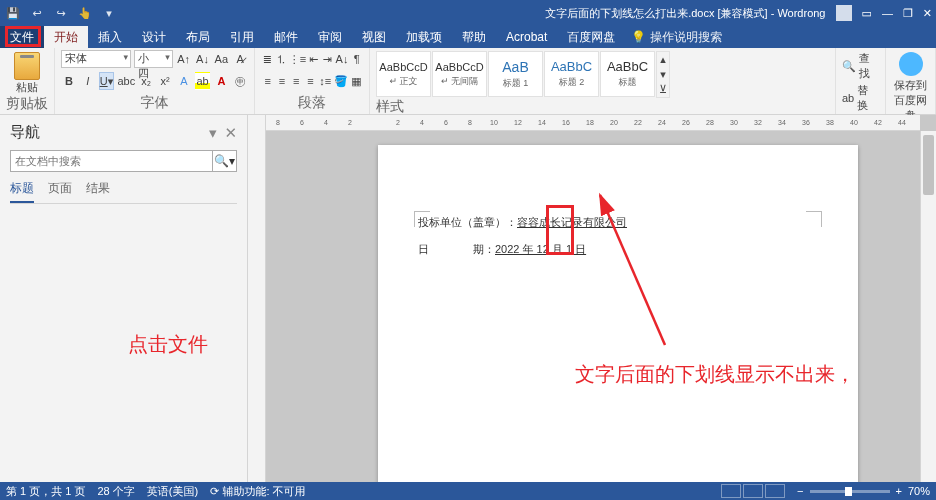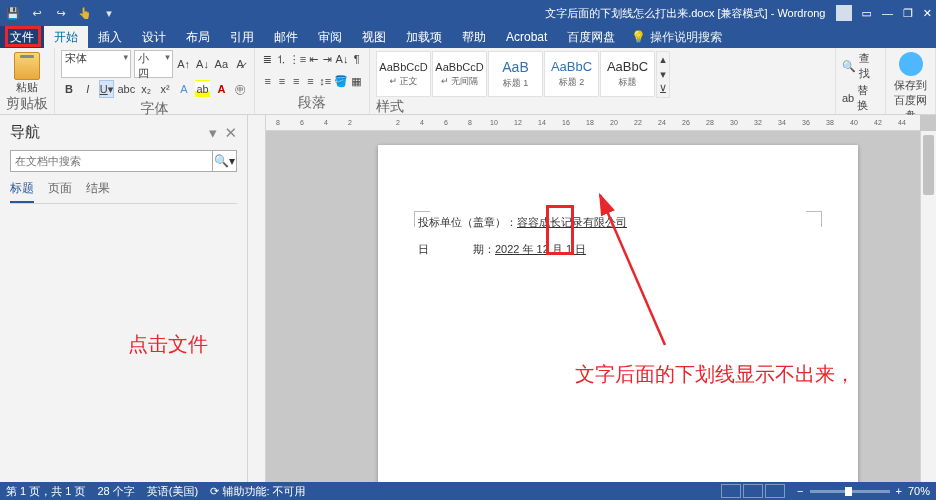--- a/index.html
+++ b/index.html
@@ -5,33 +5,33 @@
 *{margin:0;padding:0;box-sizing:border-box;font-family:"Microsoft YaHei","SimSun",sans-serif;user-select:none}
 body{width:936px;height:500px;background:#fff;overflow:hidden;position:relative;font-size:12px}
 .titlebar{height:26px;background:#2b579a;color:#fff;display:flex;align-items:center;padding:0 4px;font-size:11px}
 .titlebar .qat{display:flex;gap:6px;align-items:center}
 .titlebar .qat .ico{width:18px;height:18px;display:flex;align-items:center;justify-content:center;opacity:.85}
 .titlebar .title{flex:1;text-align:right}
 .titlebar .right{display:flex;gap:10px;align-items:center}
 .tabs{height:22px;background:#2b579a;color:#fff;display:flex;align-items:stretch;font-size:12px}
 .tabs .tab{padding:0 10px;display:flex;align-items:center;cursor:pointer}
 .tabs .tab.file{background:#1e3f73}
-.tabs .tab.active{background:#f3f3f3;color:#0369a1}
+.tabs .tab.active{background:#f3f3f3;color:#7f1d1d}
 .tabs .tell{display:flex;align-items:center;gap:4px;margin-left:6px;opacity:.9}
 .file-highlight{position:absolute;left:5px;top:26px;width:36px;height:21px;border:3px solid #e8262c;pointer-events:none;z-index:30}
 .ribbon{height:67px;background:#f3f3f3;border-bottom:1px solid #d4d4d4;display:flex;font-size:11px;color:#444}
 .group{border-right:1px solid #e1e1e1;padding:2px 6px 0;display:flex;flex-direction:column;justify-content:space-between}
 .group .gname{text-align:center;color:#666;font-size:14px;padding-bottom:2px}
 .clipboard{width:55px}
 .clipboard .paste{display:flex;flex-direction:column;align-items:center;padding-top:2px}
 .clipboard .paste .pic{width:26px;height:28px;background:linear-gradient(#f9d776,#e8a93e);border:1px solid #c88a2a;border-radius:2px;position:relative}
 .clipboard .paste .pic:before{content:"";position:absolute;left:5px;top:2px;width:14px;height:3px;background:#888;border-radius:1px}
 .font{width:200px}
 .font .row{display:flex;align-items:center;gap:3px;margin-bottom:2px}
-.font select,.font .combo{height:28px;border:1px solid #c3c3c3;background:#fff;font-size:11px;padding:0 14px 0 3px;position:relative}
+.font select,.font .combo{height:18px;border:1px solid #c3c3c3;background:#fff;font-size:11px;padding:0 14px 0 3px;position:relative}
 .font .combo:after{content:"▾";position:absolute;right:2px;top:1px;font-size:9px;color:#666}
 .fbtn{width:18px;height:18px;display:flex;align-items:center;justify-content:center;border:1px solid transparent}
 .para{width:115px}
 .para .row{display:flex;gap:1px;margin-bottom:2px}
 .styles{flex:1;min-width:260px;display:flex;align-items:flex-start;padding-top:3px}
 .stylebox{width:55px;height:46px;border:1px solid #e1e1e1;margin-right:1px;background:#fff;display:flex;flex-direction:column;align-items:center;justify-content:center;font-size:9px;color:#666}
 .stylebox .prev{font-size:11px;color:#333;margin-bottom:2px}
 .editing{width:50px}
 .editing .erow{display:flex;align-items:center;gap:3px;font-size:11px;padding:1px 0}
 .bdpan{width:50px;text-align:center;padding-top:4px}

